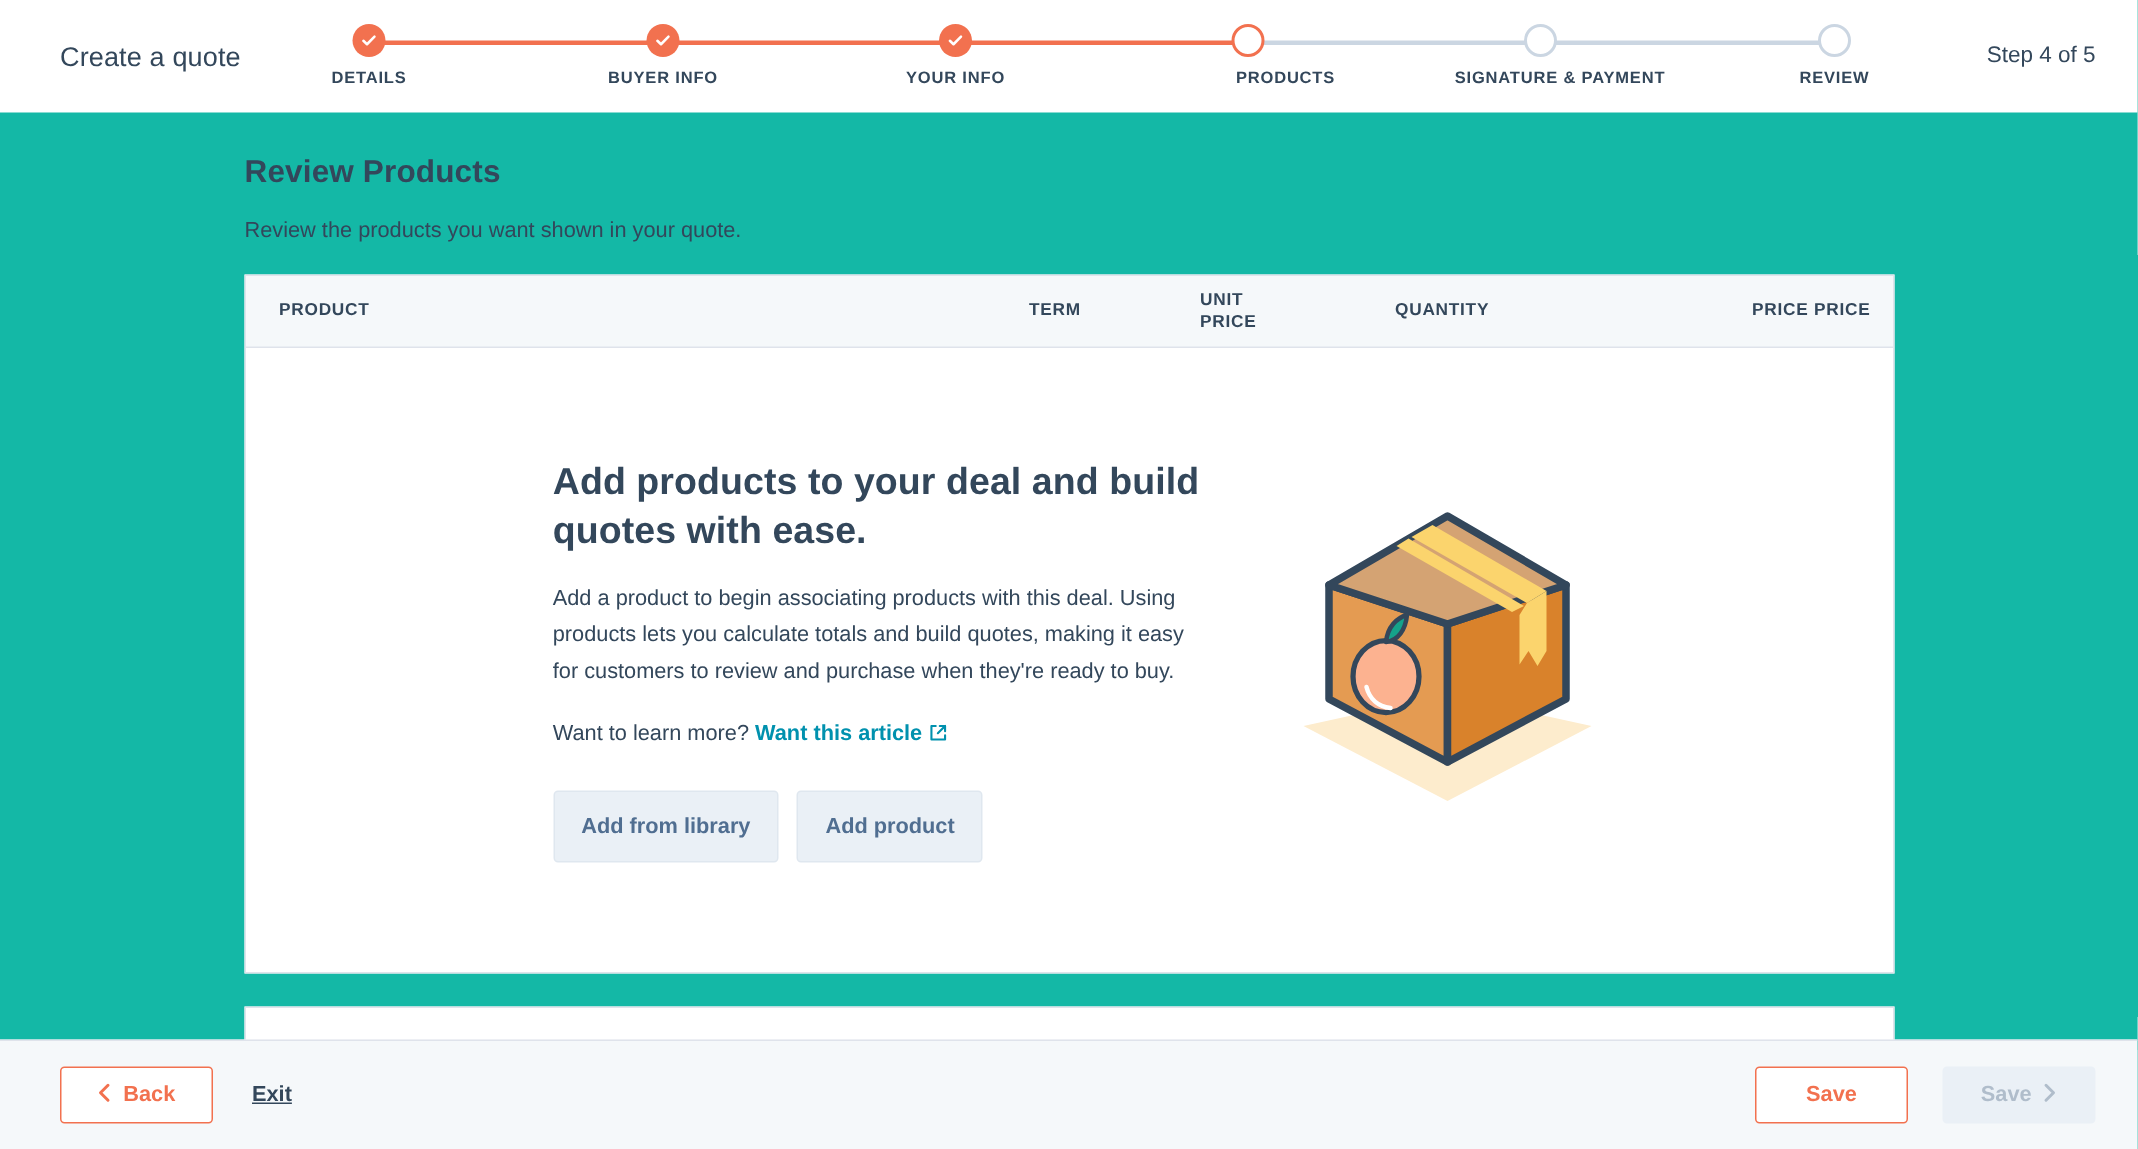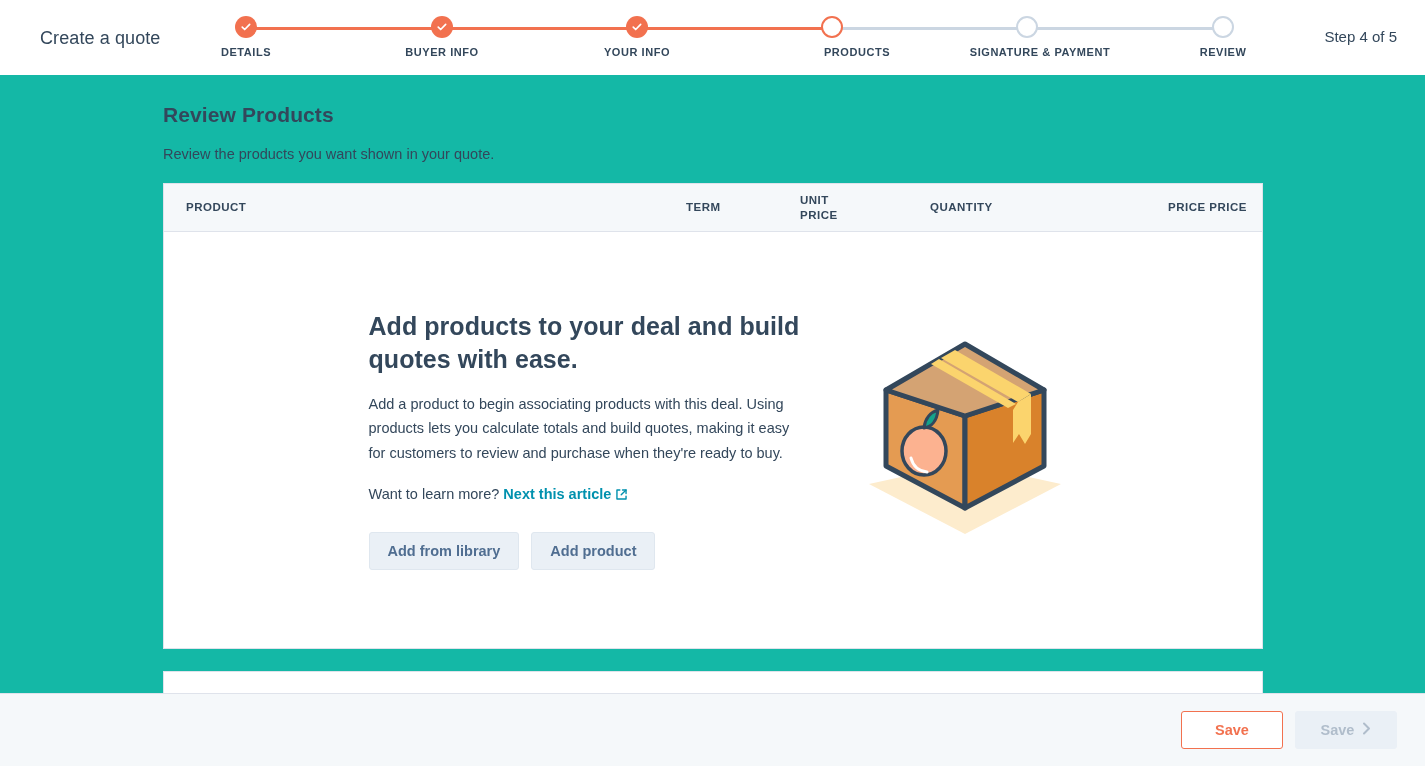--- a/index.html
+++ b/index.html
@@ -218,21 +218,21 @@
 
   .btn-secondary {
     background: #eaf0f6;
     border: 1px solid #dfe7ef;
     border-radius: 3px;
     color: #506e91;
     font-family: "Liberation Sans", sans-serif;
     font-size: 14.5px;
     font-weight: bold;
     padding: 0 18px;
-    height: 38px;
+    height: 48px;
     cursor: pointer;
   }
 
   .illustration { flex-shrink: 0; }
 
   .panel-totals {
     margin-top: 22px;
     border: 1px solid #dfe3eb;
     background: #ffffff;
     height: 90px;
@@ -258,21 +258,21 @@
     align-items: center;
     gap: 26px;
   }
 
   .footer-right {
     position: absolute;
     right: 28px;
     top: 17px;
     display: flex;
     align-items: center;
-    gap: 12px;
+    gap: 23px;
   }
 
   .btn-outline {
     background: #ffffff;
     border: 1px solid #f2714f;
     border-radius: 3px;
     color: #f2714f;
     font-family: "Liberation Sans", sans-serif;
     font-size: 14.5px;
     font-weight: bold;
@@ -377,21 +377,21 @@
 
       <div class="empty-state">
 
         <div class="empty-copy">
           <div class="empty-title">Add products to your deal and build quotes with ease.</div>
 
           <div class="empty-body">Add a product to begin associating products with this deal. Using products lets you calculate totals and build quotes, making it easy for customers to review and purchase when they're ready to buy.</div>
 
           <div class="learn-more">
             <span>Want to learn more?</span>
-            <a class="link">Next this article</a><span class="ext-icon"><svg width="13" height="13" viewBox="0 0 14 14">
+            <a class="link">Want this article</a><span class="ext-icon"><svg width="13" height="13" viewBox="0 0 14 14">
               <path d="M5.2 2.1 H2.1 V11.9 H11.9 V8.8" fill="none" stroke="#0091ae" stroke-width="1.5" stroke-linecap="round" stroke-linejoin="round"></path>
               <path d="M8.1 2.1 H11.9 V5.9" fill="none" stroke="#0091ae" stroke-width="1.5" stroke-linecap="round" stroke-linejoin="round"></path>
               <path d="M11.9 2.1 L6.7 7.3" fill="none" stroke="#0091ae" stroke-width="1.5" stroke-linecap="round"></path>
             </svg></span>
           </div>
 
           <div class="empty-actions">
             <button class="btn-secondary">Add from library</button>
             <button class="btn-secondary">Add product</button>
           </div>
@@ -422,20 +422,29 @@
     </div>
 
     <div class="panel-totals">
       
     </div>
   </div>
 </div>
 
 <div class="footer">
 
+  <div class="footer-left">
+    <button class="btn-outline wide">
+      <span><svg width="9" height="13" viewBox="0 0 9 13">
+        <path d="M7 1.5 L2 6.5 L7 11.5" fill="none" stroke="#f2714f" stroke-width="2" stroke-linecap="round" stroke-linejoin="round"></path>
+      </svg></span>
+      <span>Back</span>
+    </button>
+    <a class="exit-link">Exit</a>
+  </div>
 
   <div class="footer-right">
     <button class="btn-outline wide">
       <span>Save</span>
     </button>
     <button class="btn-disabled">
       <span>Save</span>
       <span><svg width="9" height="13" viewBox="0 0 9 13">
         <path d="M2 1.5 L7 6.5 L2 11.5" fill="none" stroke="#b0bdcb" stroke-width="2" stroke-linecap="round" stroke-linejoin="round"></path>
       </svg></span>

